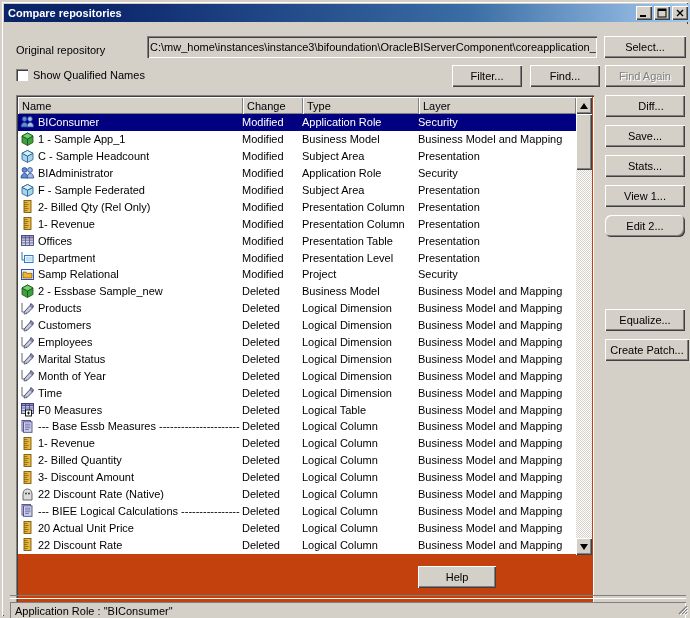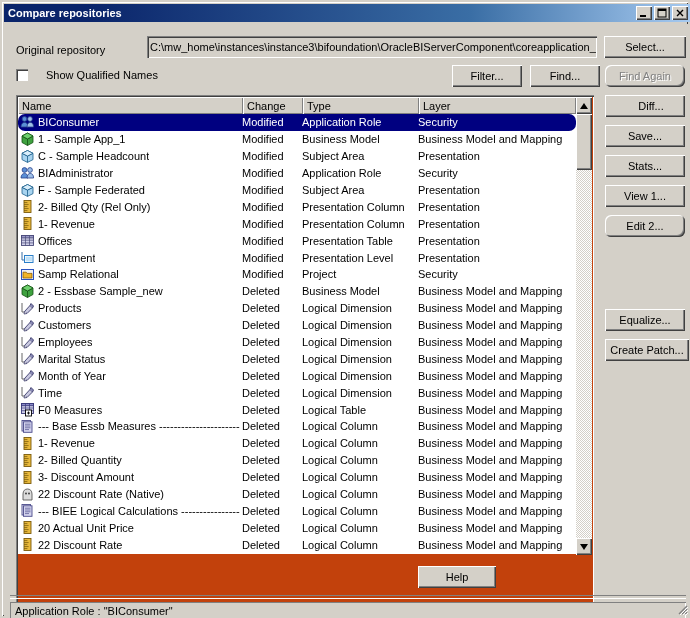--- a/index.html
+++ b/index.html
@@ -49,24 +49,24 @@
     overflow:hidden;white-space:nowrap;
   }
   .btn{
     position:absolute;background:#d4d0c8;
     box-shadow:inset 1px 1px 0 #ffffff, inset -1px -1px 0 #404040, inset -2px -2px 0 #808080;
     font-size:11px;color:#000;
     display:flex;align-items:center;justify-content:center;
     box-sizing:border-box;
     user-select:none;
   }
-  .btn.disabled{color:#808080;text-shadow:1px 1px 0 #ffffff;border-radius:6px;}
+  .btn.disabled{color:#808080;text-shadow:1px 1px 0 #ffffff;}
   .btn.default{box-shadow:inset 1px 1px 0 #ffffff, inset -1px -1px 0 #404040, inset -2px -2px 0 #808080, 0 0 0 1px #000;margin-top:40px;}
   .chk{
-    position:absolute;display:flex;align-items:center;gap:18px;font-size:11px;color:#000;
+    position:absolute;display:flex;align-items:center;gap:5px;font-size:11px;color:#000;
   }
   .chkbox{
     width:12px;height:12px;background:#ffffff;
     box-shadow:inset 1px 1px 0 #808080, inset 2px 2px 0 #404040, inset -1px -1px 0 #ffffff;
     box-sizing:border-box;
   }
   
   .listwrap{
     position:absolute;left:12px;top:93px;width:578px;height:568px;
     background:#c2410c;
@@ -83,21 +83,21 @@
     box-shadow:inset 1px 1px 0 #ffffff, inset -1px -1px 0 #808080;
     font-size:11px;color:#000;display:flex;align-items:center;
     padding-left:4px;overflow:hidden;white-space:nowrap;
   }
   .rows{
     position:absolute;left:2px;top:19px;width:558px;height:440px;
     background:#ffffff;overflow:hidden;
   }
   .row{
     height:16.9px;display:flex;align-items:center;white-space:nowrap;
-    font-size:11px;color:#000;position:relative;border-radius:7px;
+    font-size:11px;color:#000;position:relative;
   }
   .row.sel{background:#000080;color:#ffffff;width:558px;}
   .c-name{width:222px;display:flex;align-items:center;overflow:hidden;padding-left:2px;box-sizing:border-box;}
   .c-chg{width:60px;overflow:hidden;padding-left:2px;box-sizing:border-box;}
   .c-type{width:116px;overflow:hidden;padding-left:2px;box-sizing:border-box;}
   .c-layer{width:158px;overflow:hidden;padding-left:2px;box-sizing:border-box;}
   .ico{width:15px;height:15px;margin-right:3px;flex:0 0 15px;position:relative;}
   .ico svg{display:block;}
   .nm{overflow:hidden;text-overflow:clip;white-space:nowrap;}
   

